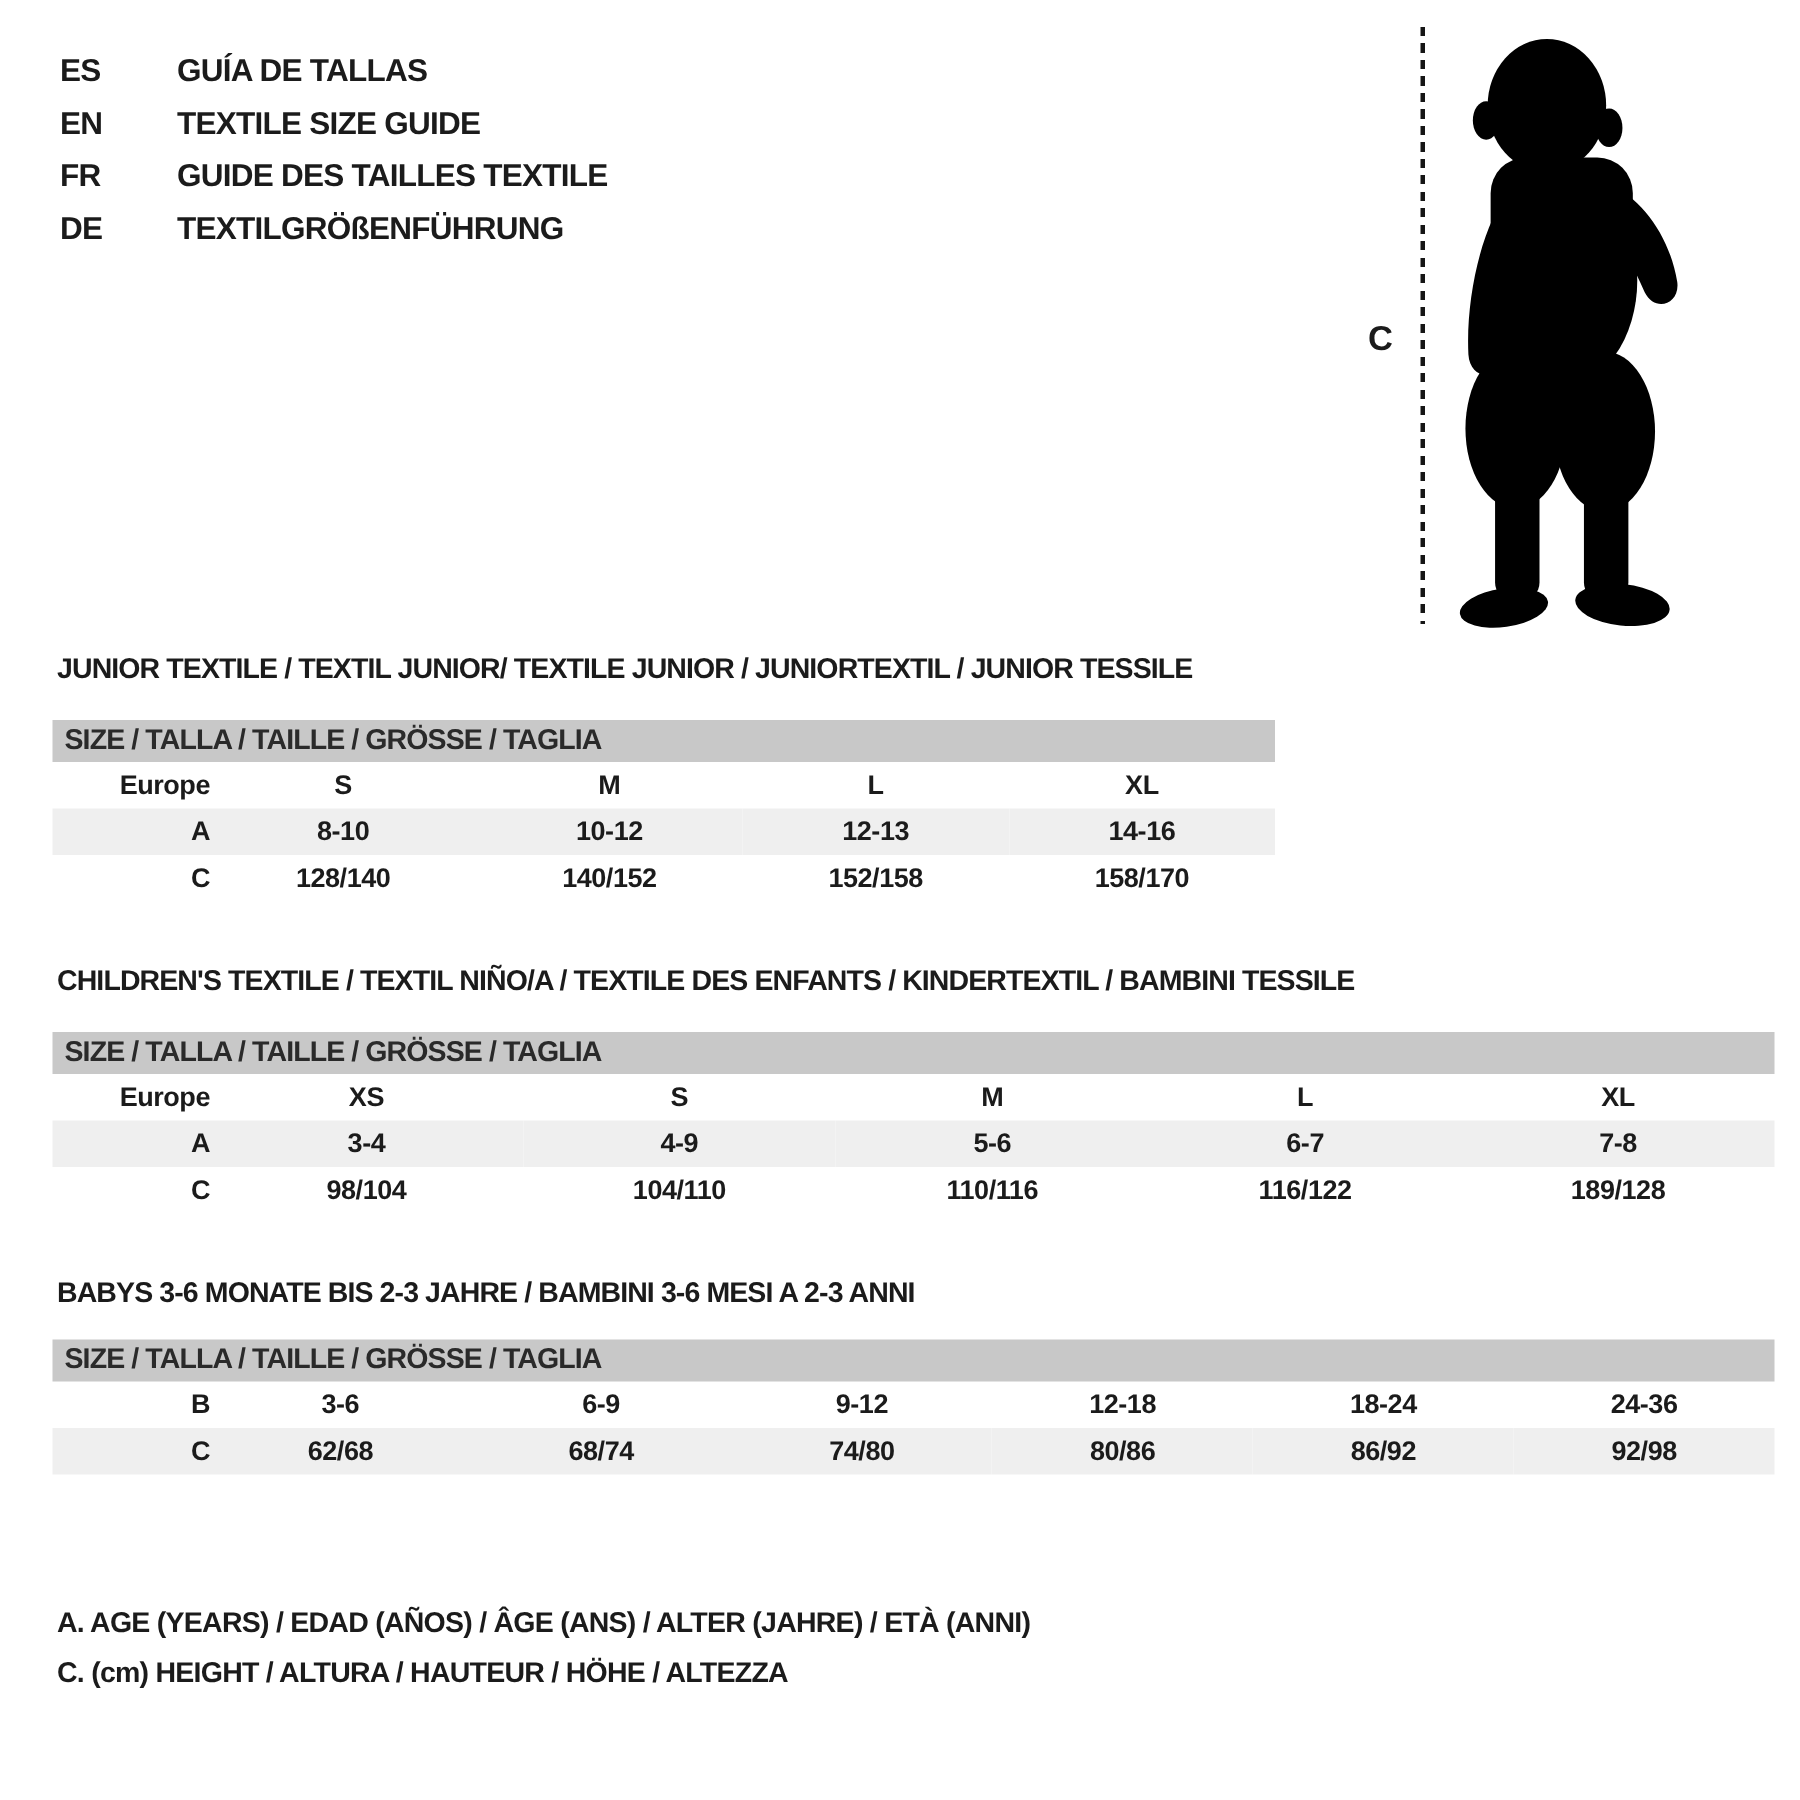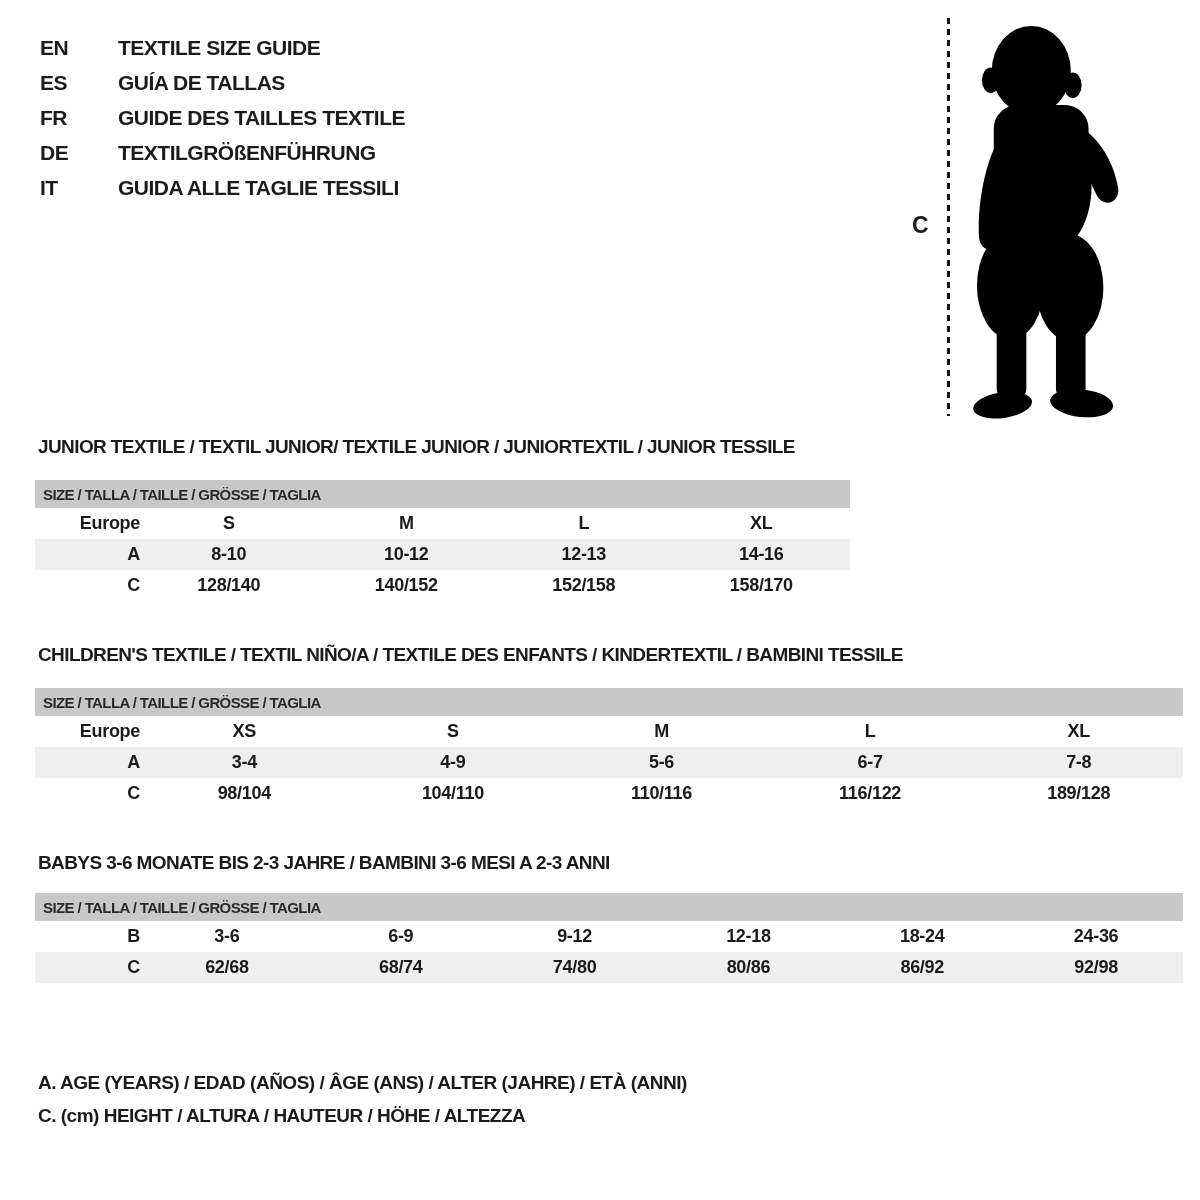--- a/index.html
+++ b/index.html
@@ -33,55 +33,51 @@
   }
   #section-babies .section-title {line-height:35px;}
   .size-table {width:100%; border-collapse:collapse; table-layout:fixed; margin-top:21px;}
   #section-babies .size-table {margin-top:13px;}
   .size-table td {
     height:31px; font-size:18px; font-weight:bold; letter-spacing:-0.3px;
     text-align:center; vertical-align:middle; padding:0;
   }
   .size-table td.bar {
     background:#c8c8c8; height:28px; text-align:left; padding-left:8px;
-    font-size:15px; letter-spacing:-0.6px; color:#2a2a2a;
+    font-size:19px; letter-spacing:-0.6px; color:#2a2a2a;
   }
   .size-table td.row-label {text-align:right; padding-left:8px;}
   .size-table col.label-col {width:105px;}
   .size-table tr.shaded td {background:#efefef;}
 
   
   .legend {position:absolute; left:38px; top:1066px;}
   .legend-line {font-size:19px; font-weight:bold; letter-spacing:-0.5px; line-height:33px; white-space:nowrap;}
 </style>
 </head>
 <body>
 
 <div class="canvas">
 
   <div class="lang-list">
       <div class="lang-row">
+        <span class="lang-code">ES</span>
+        <span class="lang-label">GUÍA DE TALLAS</span>
+      </div>
+      <div class="lang-row">
         <span class="lang-code">EN</span>
         <span class="lang-label">TEXTILE SIZE GUIDE</span>
       </div>
       <div class="lang-row">
-        <span class="lang-code">ES</span>
-        <span class="lang-label">GUÍA DE TALLAS</span>
-      </div>
-      <div class="lang-row">
         <span class="lang-code">FR</span>
         <span class="lang-label">GUIDE DES TAILLES TEXTILE</span>
       </div>
       <div class="lang-row">
         <span class="lang-code">DE</span>
         <span class="lang-label">TEXTILGRÖßENFÜHRUNG</span>
-      </div>
-      <div class="lang-row">
-        <span class="lang-code">IT</span>
-        <span class="lang-label">GUIDA ALLE TAGLIE TESSILI</span>
       </div>
     </div>
 
   <div class="measure-label">C</div>
   <div class="dash-line"></div>
   <svg class="toddler-svg" width="170" height="395" viewBox="0 0 170 400" aria-hidden="true">
     <g fill="#000000">
 
       <ellipse cx="63" cy="47" rx="40" ry="45"></ellipse>
       <ellipse cx="22" cy="57" rx="9" ry="13"></ellipse>

